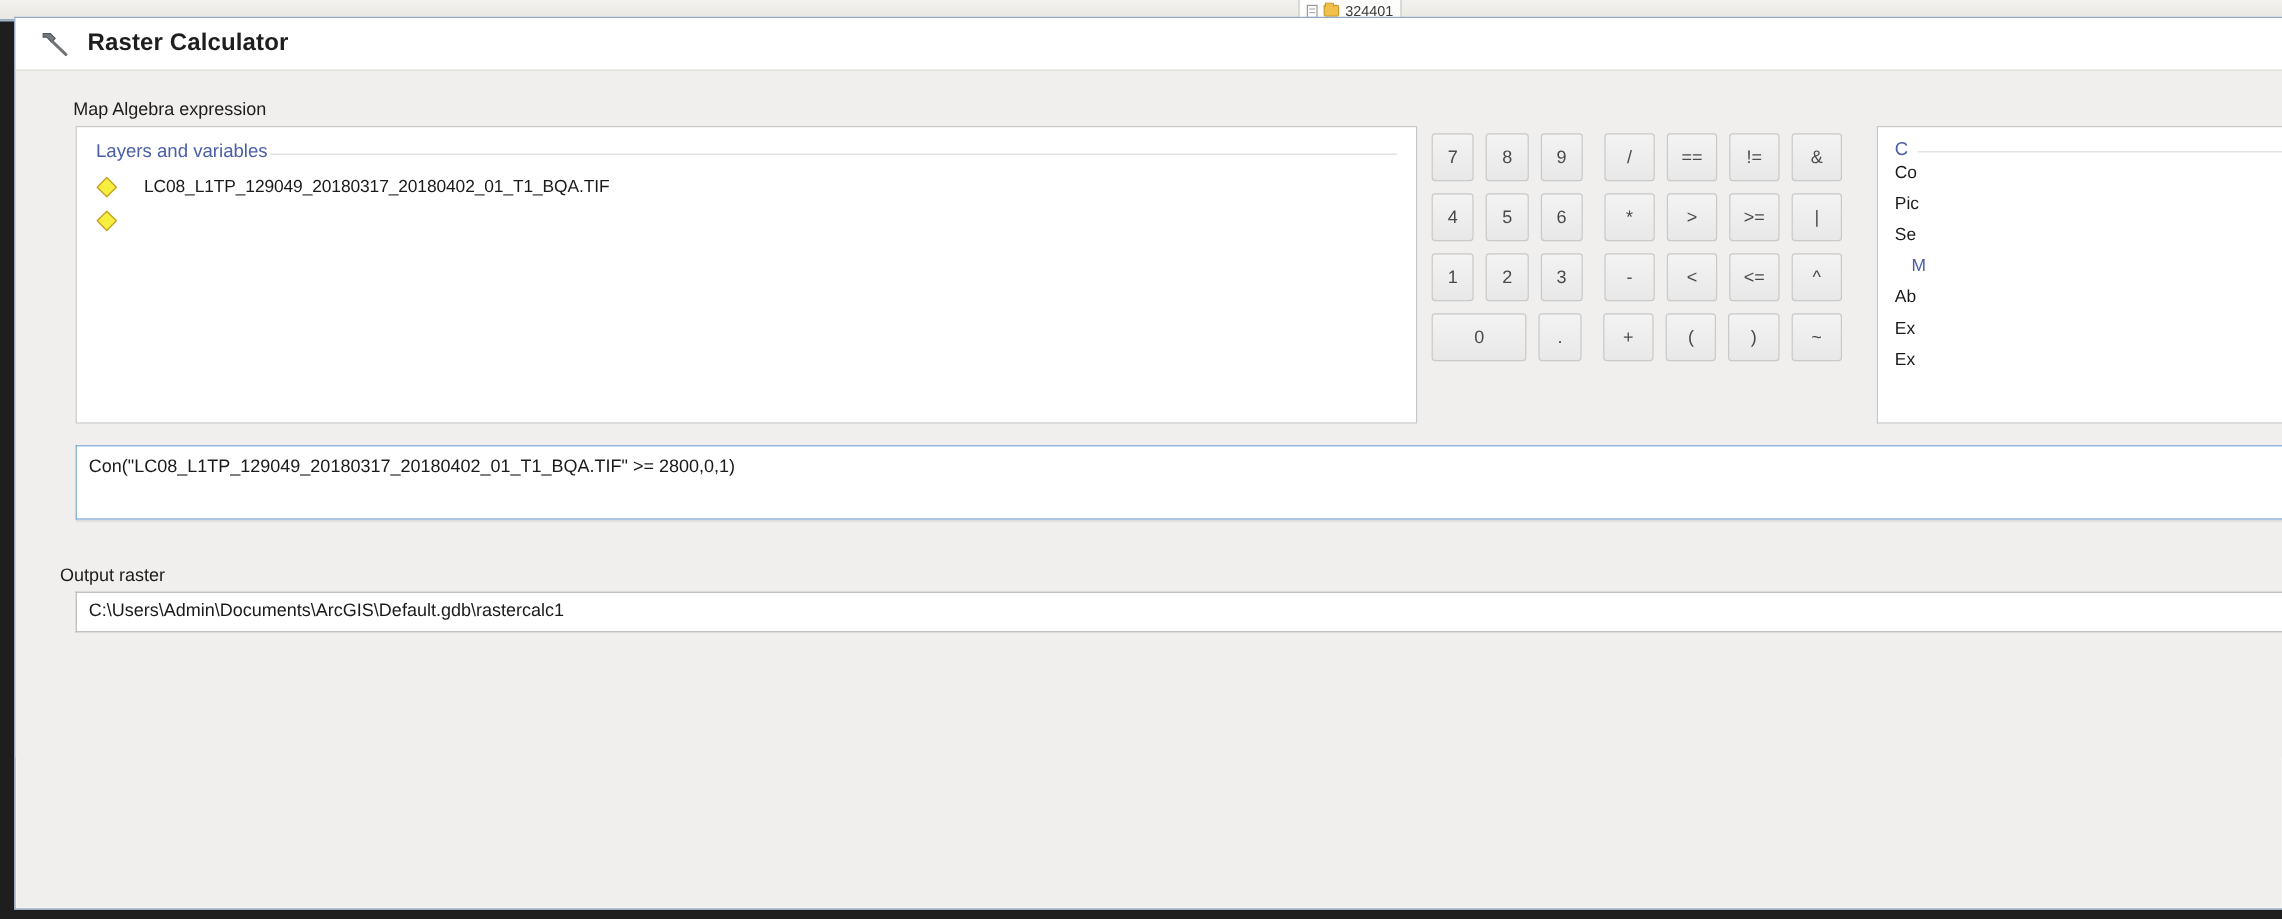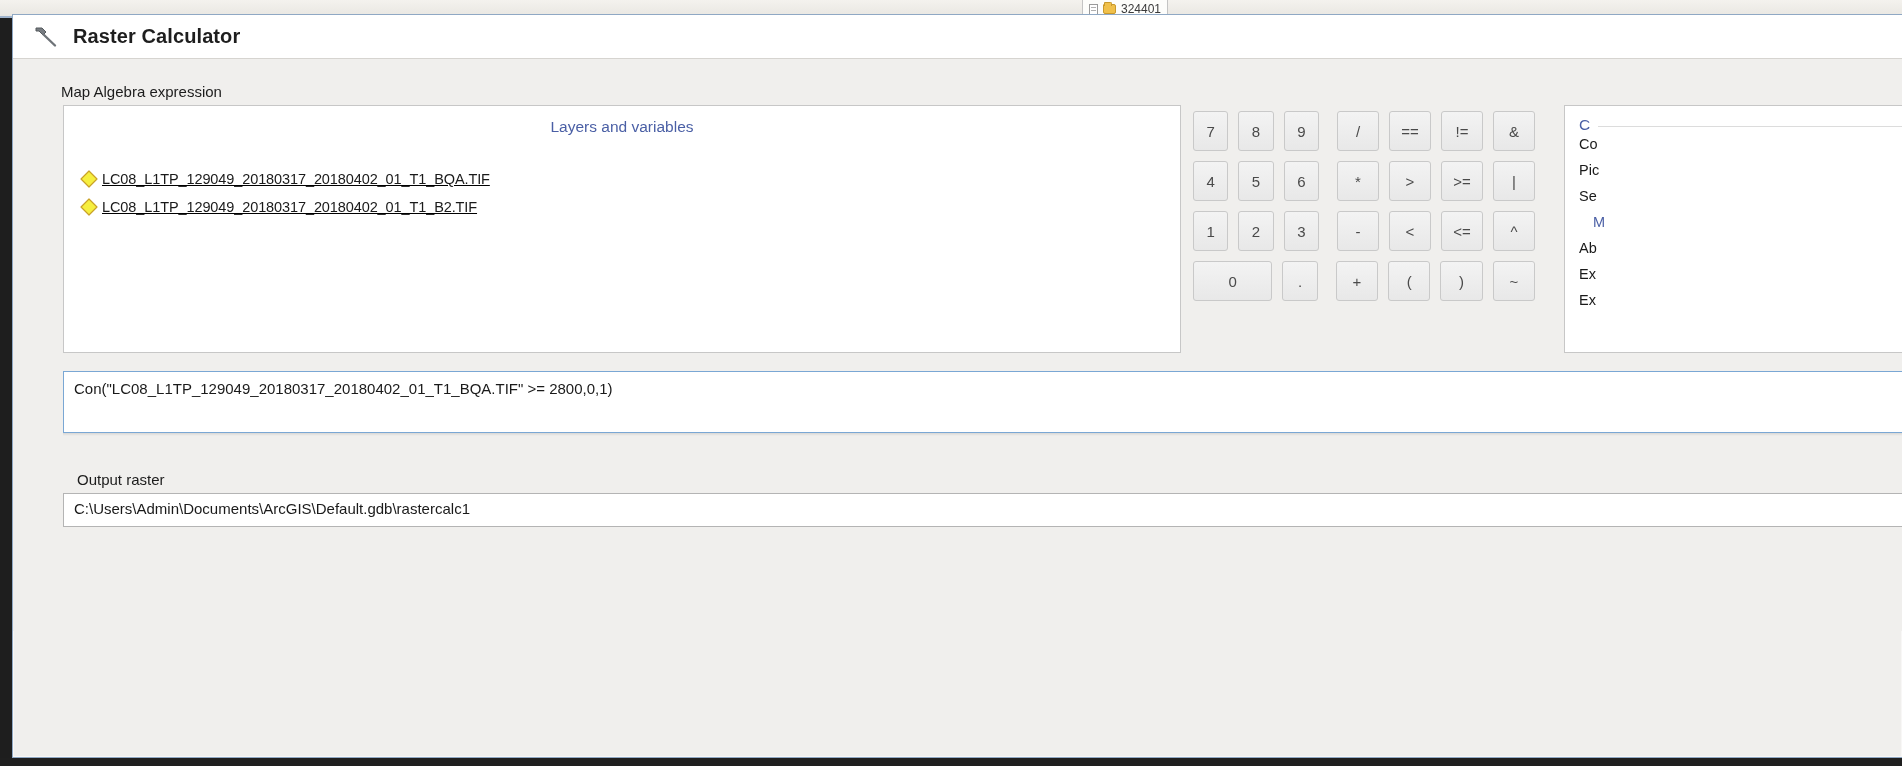--- a/index.html
+++ b/index.html
@@ -58,39 +58,38 @@
   }
   .title-text { font-size: 20px; color: #1e1e1e; letter-spacing: .1px; font-weight: bold; }
   .hammer-icon { width: 26px; height: 26px; display:block; }
 
   .dlg-body { position: relative; padding: 22px 0 0 0; height: 572px; background: #f0efed; }
 
   .lbl {
     position: absolute; font-size: 15px; color: #1c1c1c;
   }
   .lbl-mapalgebra { left: 48px; top: 24px; }
-  .lbl-outputraster { left: 64px; top: 412px; text-align: center; }
+  .lbl-outputraster { left: 37px; top: 412px; text-align: center; }
 
   
   .layers-box {
     position: absolute; left: 50px; top: 46px; width: 1118px; height: 248px;
     background: #ffffff; border: 1px solid #c7c7c7;
   }
   .layers-head {
-    display: flex; align-items: center; gap: 20px;
+    display: flex; align-items: center; gap: 2px;
     padding: 12px 16px 0 16px;
-    flex-direction: column;
   }
   .layers-head-text { color: #4a5fa5; font-size: 15.5px; white-space: nowrap; }
   .layers-head-rule { flex: 1; height: 1px; background: #dcdcdc; margin-top: 3px; }
 
   .layer-list { padding: 6px 0 0 0; }
   .layer-row {
-    display: flex; align-items: center; gap: 2px;
-    padding: 2px 0 2px 14px; height: 28px; text-decoration: underline;
+    display: flex; align-items: center; gap: 20px;
+    padding: 2px 0 2px 14px; height: 28px;
   }
   .diamond { width: 22px; height: 22px; flex: 0 0 22px; }
   .layer-name { font-size: 14.5px; color: #1a1a1a; white-space: nowrap; letter-spacing: -0.1px; }
 
   
   .keypad { position: absolute; left: 1180px; top: 52px; width: 352px; }
   .kp-row { display: flex; margin-bottom: 10px; }
   .kbtn {
     background: linear-gradient(#f3f3f3, #e8e8e8);
     border: 1px solid #c9c9c9; border-radius: 3px;
@@ -175,21 +174,20 @@
           <div class="layer-row">
             <svg class="diamond" viewBox="0 0 22 22">
               <polygon points="11,3 19,11 11,19 3,11" fill="#f6ef3f" stroke="#c9a227" stroke-width="1.2" stroke-linejoin="round"></polygon>
             </svg>
             <span class="layer-name">LC08_L1TP_129049_20180317_20180402_01_T1_BQA.TIF</span>
           </div>
           <div class="layer-row">
             <svg class="diamond" viewBox="0 0 22 22">
               <polygon points="11,3 19,11 11,19 3,11" fill="#f6ef3f" stroke="#c9a227" stroke-width="1.2" stroke-linejoin="round"></polygon>
             </svg>
-            <span class="layer-name">LC08_L1TP_129049_20180317_20180402_01_T1_B2.TIF</span>
           </div>
         </div>
       </div>
 
       <div class="keypad">
         <div class="kp-row">
           <div class="kbtn">7</div>
           <div class="kbtn">8</div>
           <div class="kbtn gap">9</div>
           <div class="kbtn op">/</div>

